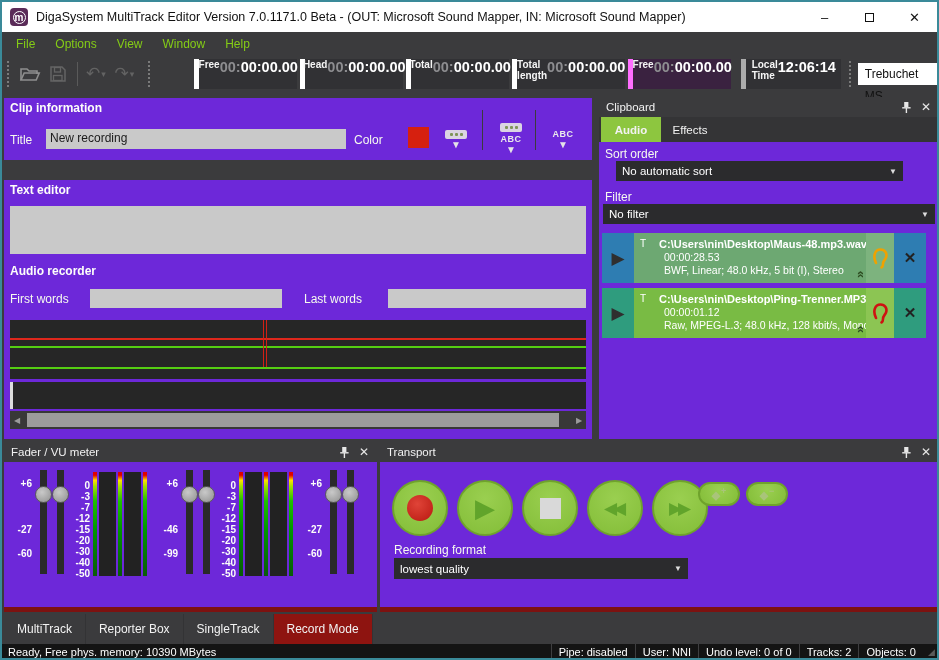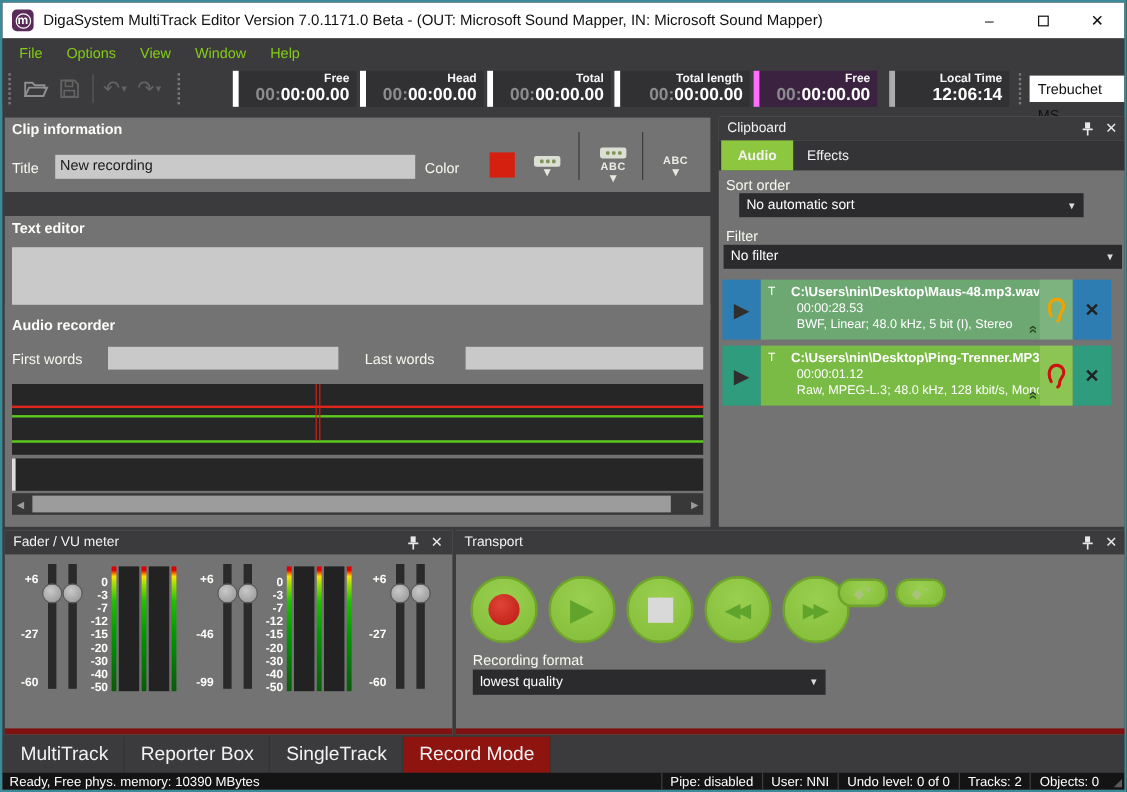--- a/index.html
+++ b/index.html
@@ -22,29 +22,29 @@
   
   .toolbar { position:absolute; left:0; top:53px; right:0; height:37px; background:#3B3B3D; display:flex; align-items:center; }
   .grip { width:6px; height:26px; border-left:2px dotted #7a7a7a; margin:0 3px 0 5px; }
   .tbico { width:32px; height:28px; display:flex; align-items:center; justify-content:center; }
   .tbsep { width:1px; height:24px; background:#5a5a5a; margin:0 4px; }
   .arrglyph { font-size:17px; color:#636363; line-height:1; }
   .caret { font-size:9px; color:#636363; margin-left:1px; }
   .counter { display:flex; height:30px; margin-right:3px; }
   .acc { width:5px; height:100%; }
   .acc-white { background:#FFFFFF; } .acc-pink { background:#FF6EFF; } .acc-gray { background:#ACACAC; }
-  .cbox { background:#313134; display:flex; flex-direction:column; align-items:flex-end; justify-content:center; padding:0 6px; }
+  .cbox { background:#313134; display:flex; align-items:flex-start; justify-content:center; padding:0 6px; }
   .cbox.purple { background:#3A2240; }
   .clabel { font-size:10px; font-weight:bold; color:#F5F5F5; line-height:11px; }
   .cval { font-size:14.5px; font-weight:bold; color:#FFFFFF; line-height:16px; white-space:nowrap; }
   .cdim { color:#8D8D90; }
   .fontbox { width:88px; height:22px; background:#FFFFFF; color:#111; font-size:12px; line-height:22px; padding-left:7px; }
 
   
-  .gpanel { position:absolute; background:#737373; }
+  .gpanel { position:absolute; background:#6d28d9; }
   .ptitle { position:absolute; left:6px; top:3px; font-size:12px; font-weight:bold; color:#FDFEFA; }
   .glabel { position:absolute; font-size:12px; color:#F6FAEF; }
   .ginput { position:absolute; background:#C9C9C9; border:none; color:#1a1a1a; font-size:12px; padding:0 4px; line-height:19px; }
 
   
   .dhead { position:absolute; left:0; top:0; right:0; height:20px; background:#3B3B3D; display:flex; align-items:center; }
   .dhead .dtitle { color:#F2F2F2; font-size:11.5px; margin-left:7px; }
   .dhead .dicons { margin-left:auto; display:flex; align-items:center; gap:9px; margin-right:8px; }
   .closex { color:#E8E8E8; font-size:12px; line-height:1; }
 
@@ -84,42 +84,42 @@
   .ichev { position:absolute; right:3px; bottom:1px; font-size:13px; font-weight:bold; color:#2E4E22; display:inline-block; transform:rotate(-90deg); }
   .iear { width:28px; display:flex; align-items:center; justify-content:center; }
   .ix { width:32px; display:flex; align-items:center; justify-content:center; color:#222; font-size:15px; font-weight:bold; }
 
   
   .redfoot { position:absolute; left:0; right:0; bottom:0; height:5px; background:#7D1210; }
   .vu-group { position:absolute; top:28px; }
   .vu-cols { display:flex; height:108px; }
   .sidecol { width:25px; position:relative; }
   .sidecol span { position:absolute; right:3px; font-size:10px; font-weight:bold; color:#FDFEFA; }
-  .scol-t{top:8px} .scol-m{top:54px} .scol-b{top:94px}
+  .scol-t{top:8px} .scol-m{top:54px} .scol-b{top:78px}
   .sliderc { width:17px; position:relative; }
   .strack { position:absolute; left:5px; top:0; bottom:4px; width:7px; background:#2A2A2A; }
   .knob { position:absolute; left:0; top:16px; width:17px; height:17px; border-radius:50%; background:radial-gradient(circle at 40% 35%, #C9C9C9, #8F8F8F); border:1px solid #5a5a5a; }
   .scalecol { width:24px; display:flex; flex-direction:column; justify-content:space-between; align-items:flex-end; padding:10px 3px 4px 0; font-size:10px; font-weight:bold; color:#FDFEFA; }
   .meters { display:flex; gap:2px; padding-top:2px; }
   .vstrip { width:4px; height:104px; background:linear-gradient(to bottom,#E00000 0%,#E00000 3%,#FFE000 8%,#A0E000 14%,#20C000 28%,#009800 55%,#0A5A0A 100%); }
   .vbar { width:17px; height:104px; background:#222; }
   .vu-underline { position:absolute; left:0; height:1px; background:#EFF4E2; top:146px; }
   .vu-caption { position:absolute; top:151px; text-align:center; color:#FDFEFA; font-size:12px; }
 
   
   .tbtn { position:absolute; width:56px; height:56px; border-radius:50%; background:radial-gradient(circle at 50% 32%, #9ACF50, #83BD38); border:2px solid #6FA32C; display:flex; align-items:center; justify-content:center; }
   .tbtn .g { color:#61A42B; }
   .recdot { width:26px; height:26px; border-radius:50%; background:radial-gradient(circle at 40% 35%, #E04438, #B81810); }
   .stopsq { width:21px; height:21px; background:#D9D9D9; }
   .pill { position:absolute; top:40px; width:42px; height:24px; border-radius:12px; background:radial-gradient(circle at 50% 30%, #9ACF50, #83BD38); border:2px solid #6FA32C; display:flex; align-items:center; justify-content:center; color:#A9C47A; font-size:11px; font-weight:bold; }
   .pill sup { font-size:9px; margin-left:1px; }
 
   
   .tabbar { position:absolute; left:0; top:612px; right:0; height:30px; background:#3B3B3D; display:flex; align-items:stretch; padding-left:2px; }
-  .btab { display:flex; align-items:center; padding:0 13px; color:#F2F2F2; font-size:16px; border-right:1px solid #333335; }
+  .btab { display:flex; align-items:center; padding:0 13px; color:#F2F2F2; font-size:12px; border-right:1px solid #333335; }
   .btab.active { background:#8E1410; }
   .statusbar { position:absolute; left:0; top:642px; right:0; height:16px; background:#141414; display:flex; align-items:center; color:#FFF; font-size:11px; }
   .st-left { margin-left:6px; }
   .st-right { margin-left:auto; display:flex; align-items:center; height:100%; }
   .st-seg { padding:0 7px; border-left:1px solid #3F3F41; height:100%; display:flex; align-items:center; }
   .st-grip { width:14px; color:#5a5a5a; font-size:9px; text-align:right; padding-right:2px; }
 </style>
 </head>
 <body>
 

